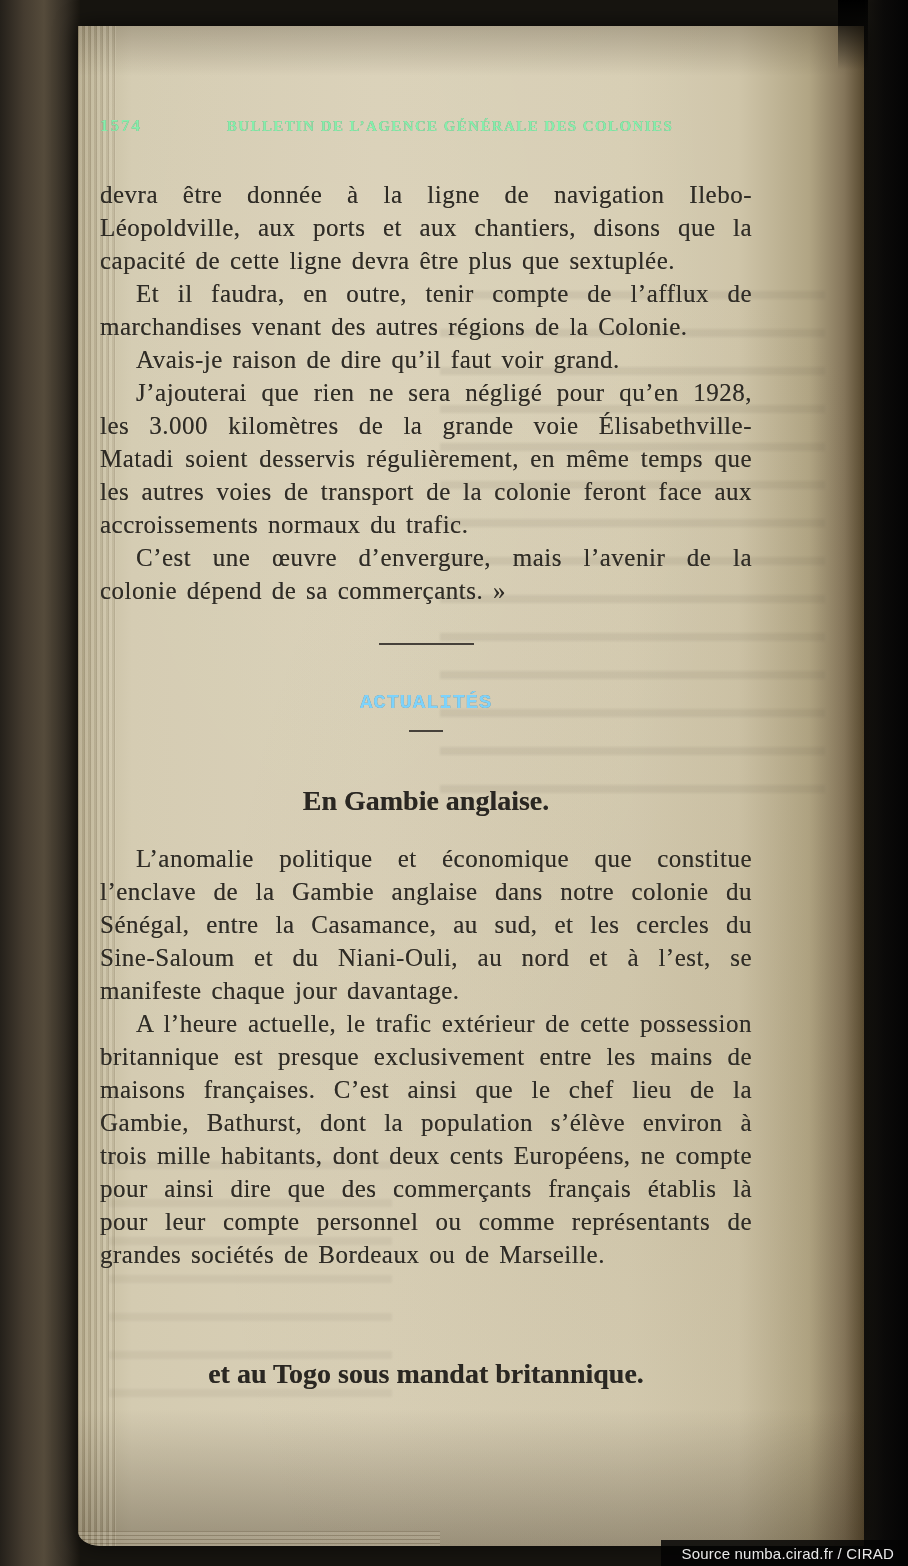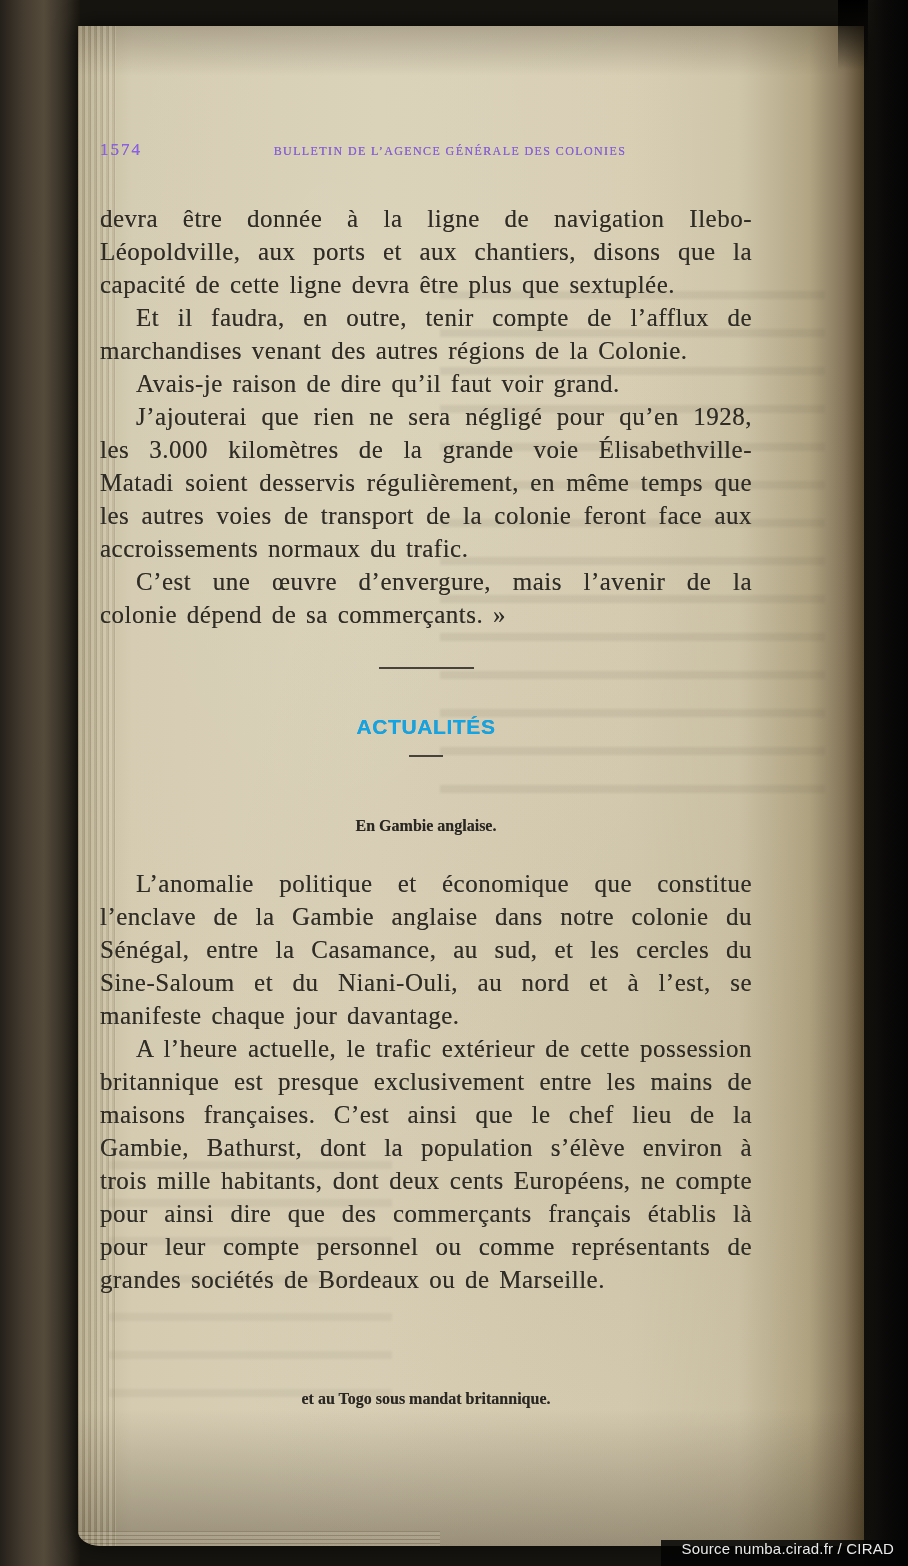--- a/index.html
+++ b/index.html
@@ -111,33 +111,32 @@
     left: 100px; top: 116px;
     width: 652px;
     color: #2f2c26;
     text-shadow: 0 0 0.5px rgba(47,44,38,0.55);
   }
 
   .page-header {
     display: flex;
     align-items: baseline;
     margin-bottom: 42px;
-    font-weight: normal;
-    color: #8b5cf6;
-    margin-top: 24px;
+    font-weight: bold;
+    color: #86efac;
   }
   .folio {
     font-size: 17px;
     letter-spacing: 2px;
     margin-right: 36px;
   }
   .running-title {
     flex: 1;
     text-align: center;
-    font-size: 12px;
+    font-size: 15px;
     letter-spacing: 1.4px;
     padding-right: 30px;
   }
 
   .para {
     margin: 0;
     font-size: 25px;
     line-height: 33px;
     text-align: justify;
     letter-spacing: 0.5px;
@@ -148,43 +147,44 @@
   .rule {
     height: 0;
     border-top: 2px solid #46413a;
   }
   .rule-wide  { width: 95px; margin: 36px auto 0; }
   .rule-small { width: 34px; margin: 16px auto 0; }
 
   .section-title {
     margin: 46px 0 0;
     text-align: center;
-    font-family: Liberation Sans, sans-serif;
+    font-family: Liberation Mono, monospace;
     font-size: 21px;
     font-weight: 700;
     letter-spacing: 0.6px;
-    color: #0ea5e9;
+    color: #7dd3fc;
   }
 
   .article-title {
     margin: 52px 0 0;
     text-align: center;
-    font-size: 16px;
+    font-size: 28px;
     font-weight: 700;
     line-height: 34px;
     color: #2a2722;
   }
   .article-title + .para { margin-top: 24px; }
 
   
   .watermark-bar {
     position: absolute;
     right: 0; bottom: 0;
     height: 26px;
     display: flex;
+    align-items: center;
     padding: 0 14px 0 20px;
     background: rgba(4,4,4,0.85);
   }
   .watermark-text {
     color: #e9e9e9;
     font-family: "Liberation Sans", sans-serif;
     font-size: 15px;
     letter-spacing: 0.2px;
   }
 </style>

